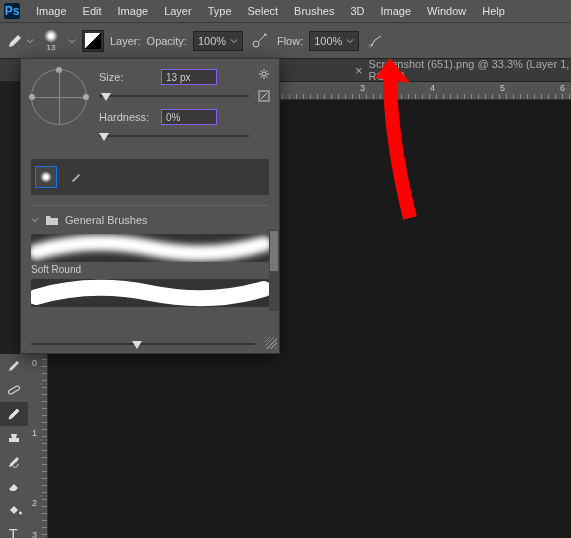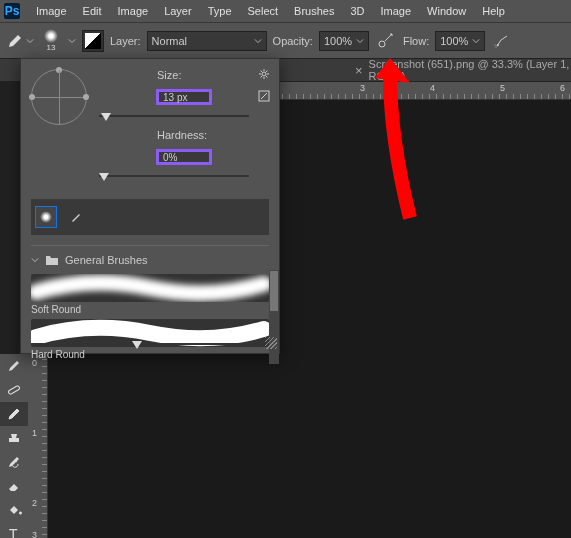--- a/index.html
+++ b/index.html
@@ -32,23 +32,23 @@
 .ruler-v::before { content:""; position:absolute; inset:0; background:repeating-linear-gradient(to bottom, #888 0, #888 1px, transparent 1px, transparent 7px); left:12px; }
 .rv-num { position:absolute; font-size:9px; color:#ccc; left:2px; transform:none; }
 .canvas { position:absolute; left:48px; top:100px; right:0; bottom:0; background:#1a1a1a; }
 .brush-panel { position:absolute; left:20px; top:58px; width:260px; height:296px; background:#535353; box-shadow:0 4px 16px rgba(0,0,0,0.5); border:1px solid #333; font-size:11px; }
 .bp-top { display:flex; padding:10px; gap:12px; position:relative; }
 .angle-widget { width:56px; height:56px; border:1px solid #888; border-radius:50%; position:relative; }
 .angle-widget::before { content:""; position:absolute; left:0; right:0; top:50%; height:1px; background:#888; }
 .angle-widget::after { content:""; position:absolute; top:0; bottom:0; left:50%; width:1px; background:#888; }
 .aw-dot { position:absolute; width:6px; height:6px; background:#aaa; border-radius:50%; }
 .bp-sliders { flex:1; }
-.slider-row { display:flex; align-items:center; gap:8px; margin-bottom:4px;flex-direction:column; }
+.slider-row { display:flex; align-items:center; gap:8px; margin-bottom:4px; }
 .slider-lbl { width:54px; color:#ccc; }
-.slider-val { width:56px; height:16px; background:#393939; border:3px solid #8b5cf6; padding:0 4px; display:flex; align-items:center; font-size:10px; }
+.slider-val { width:56px; height:16px; background:#393939; border:1px solid #8b5cf6; padding:0 4px; display:flex; align-items:center; font-size:10px; }
 .slider-track { height:14px; position:relative; width:150px; margin-bottom:6px; }
 .slider-track::before { content:""; position:absolute; left:0; right:0; top:6px; height:2px; background:#333; }
 .slider-thumb { position:absolute; top:4px; width:0; height:0; border-left:5px solid transparent; border-right:5px solid transparent; border-top:8px solid #ddd; }
 .bp-icons { position:absolute; right:8px; top:8px; display:flex; flex-direction:column; gap:8px; }
 .bp-ico { width:14px; height:14px; display:flex; align-items:center; justify-content:center; cursor:default; }
 .bp-swatch { height:36px; background:#393939; margin:0 10px; display:flex; align-items:center; padding:0 4px; gap:8px; }
 .sw-item { width:22px; height:22px; border:1px solid transparent; display:flex; align-items:center; justify-content:center; }
 .sw-item.active { border-color:#1473e6; background:#454545; }
 .bp-divider { height:1px; background:#666; margin:10px 10px 4px; }
 .bp-folder { display:flex; align-items:center; gap:6px; padding:4px 10px; }
@@ -96,26 +96,20 @@
     <div class="brush-dot"></div>
     <div class="brush-sz">13</div>
   </div>
   <svg class="chev" viewBox="0 0 10 10">
       <path d="M1 3 L5 7 L9 3" stroke="#ccc" fill="none"></path>
     </svg>
   <div class="mode-btn">
     <div class="mode-ico"></div>
   </div>
   <span class="lbl">Layer:</span>
-  <div class="dropdown wide">
-    <span>Normal</span>
-    <svg class="chev" viewBox="0 0 10 10">
-        <path d="M1 3 L5 7 L9 3" stroke="#ccc" fill="none"></path>
-      </svg>
-  </div>
   <span class="lbl">Opacity:</span>
   <div class="dropdown">
     <span>100%</span>
     <svg class="chev" viewBox="0 0 10 10">
         <path d="M1 3 L5 7 L9 3" stroke="#ccc" fill="none"></path>
       </svg>
   </div>
   <div class="airbrush-btn">
     <svg width="18" height="18" viewBox="0 0 18 18">
         <circle cx="5" cy="12" r="3" fill="none" stroke="#ccc"></circle>
@@ -269,21 +263,20 @@
           </svg>
       </div>
       <div class="brush-name">Soft Round</div>
     </div>
     <div class="brush-row">
       <div class="brush-wave">
         <svg width="100%" height="28" viewBox="0 0 220 28" preserveAspectRatio="none">
             <path d="M5 18 Q55 2 110 14 T215 10" stroke="#fff" stroke-width="16" fill="none" stroke-linecap="round"></path>
           </svg>
       </div>
-      <div class="brush-name">Hard Round</div>
     </div>
     <div class="bp-scroll">
         <div class="bp-scroll-thumb"></div>
       </div>
   </div>
   <div class="bp-bottom">
     <div class="bp-bottom-track">
         <div class="slider-thumb" style="left:45%"></div>
       </div>
     <div class="bp-resize"></div>

